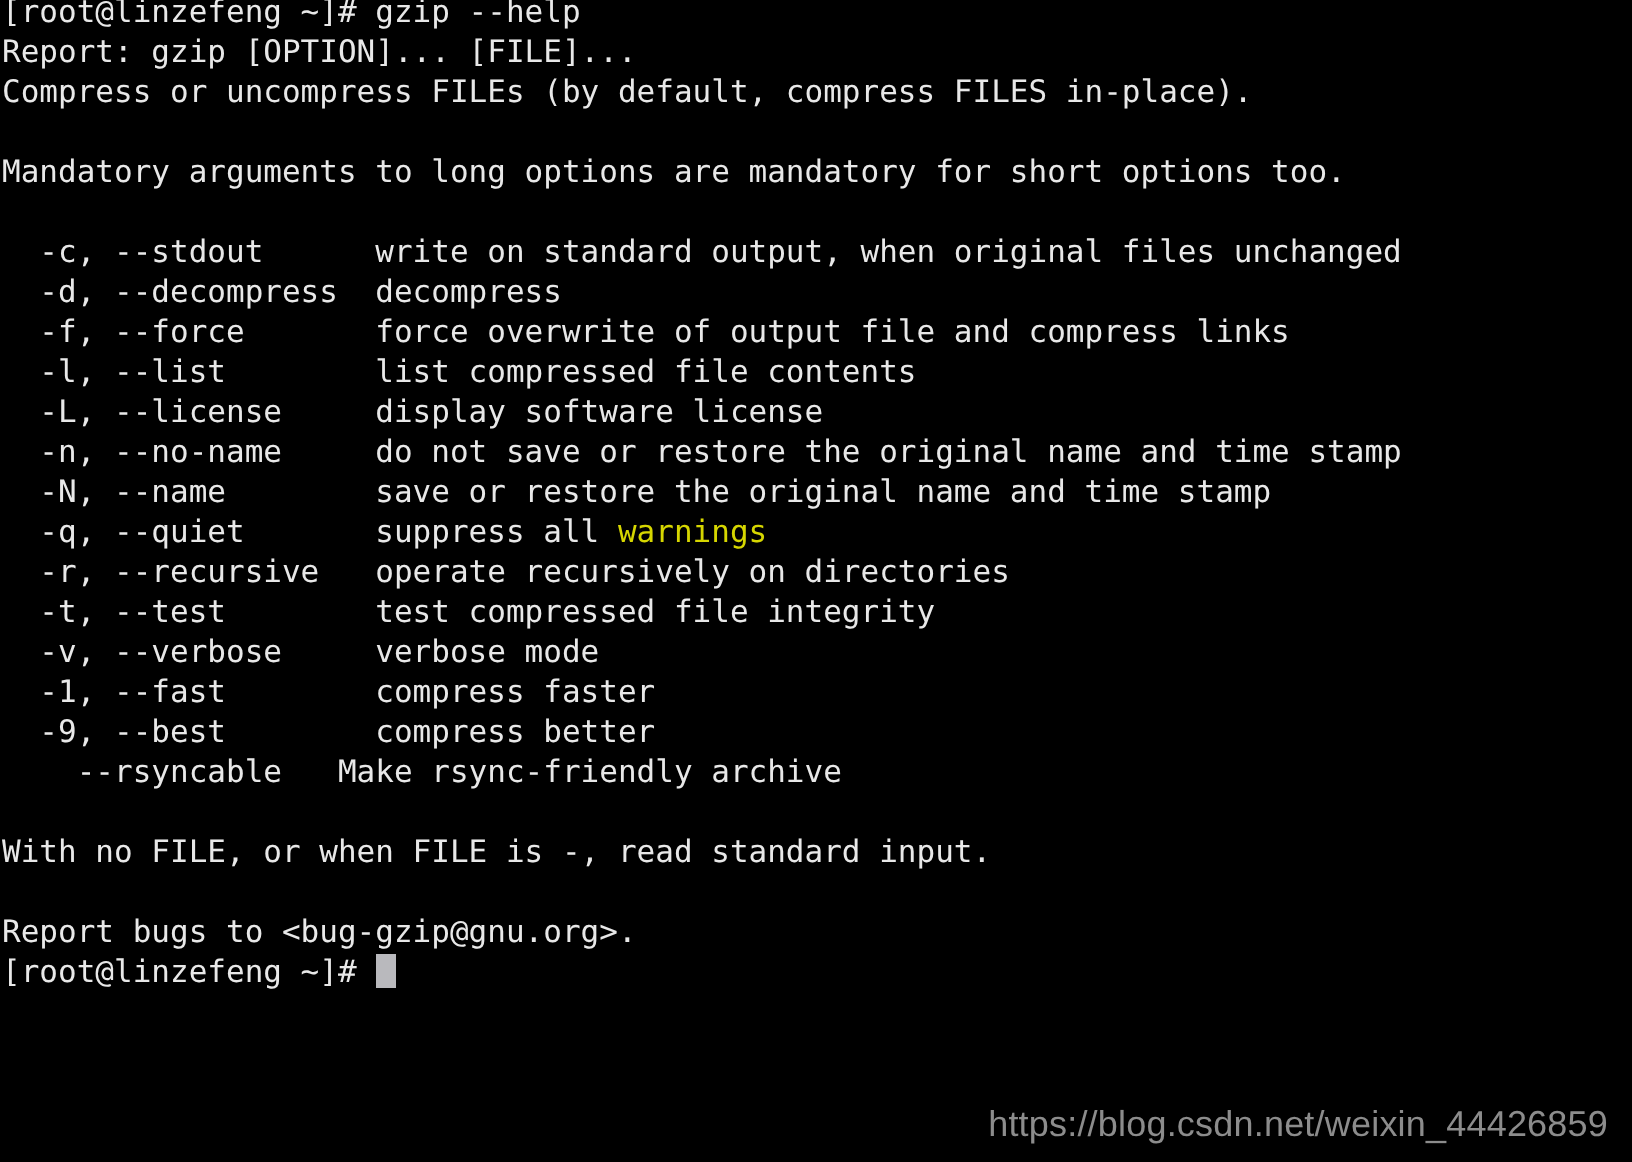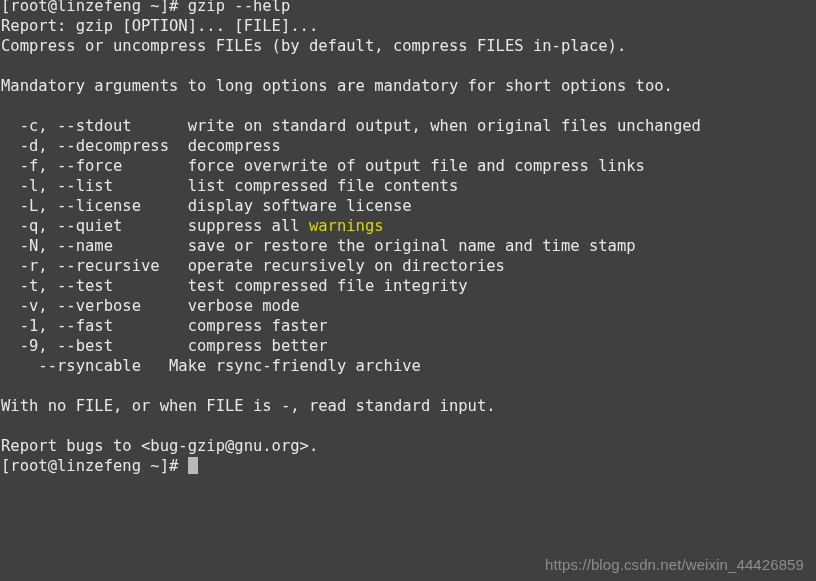--- a/index.html
+++ b/index.html
@@ -12,21 +12,21 @@
     width: 816px;
     height: 581px;
     overflow: hidden;
     font-family: "DejaVu Sans Mono", "Liberation Mono", monospace;
   }
 
   #terminal {
     position: relative;
     width: 816px;
     height: 581px;
-    background: #404040;
+    background: #000000;
     box-sizing: border-box;
     padding: 0;
   }
 
   #screen {
     position: absolute;
     left: 0;
     top: -4px;
     width: 816px;
   }
@@ -57,21 +57,21 @@
     height: 17px;
     background: #b9b9bd;
     vertical-align: -3px;
   }
 
   #watermark {
     position: absolute;
     right: 12px;
     bottom: 8px;
     font-family: "Liberation Sans", "DejaVu Sans", sans-serif;
-    font-size: 15px;
+    font-size: 18px;
     color: #8c8c8c;
     white-space: pre;
     letter-spacing: 0.1px;
   }
 </style>
 </head>
 <body>
 
 <div id="terminal">
 
@@ -80,22 +80,23 @@
     <div class="line">Report: gzip [OPTION]... [FILE]...</div>
     <div class="line">Compress or uncompress FILEs (by default, compress FILES in-place).</div>
     <div class="line blank"></div>
     <div class="line">Mandatory arguments to long options are mandatory for short options too.</div>
     <div class="line blank"></div>
     <div class="line">  -c, --stdout      write on standard output, when original files unchanged</div>
     <div class="line">  -d, --decompress  decompress</div>
     <div class="line">  -f, --force       force overwrite of output file and compress links</div>
     <div class="line">  -l, --list        list compressed file contents</div>
     <div class="line">  -L, --license     display software license</div>
+    <div class="line">  -n, --no-name     do not save or restore the original name and time stamp</div>
+    <div class="line">  -N, --name        save or restore the original name and time stamp</div>
     <div class="line"><span class="c-default">  -q, --quiet       suppress all </span><span class="c-yellow">warnings</span></div>
-    <div class="line">  -N, --name        save or restore the original name and time stamp</div>
     <div class="line">  -r, --recursive   operate recursively on directories</div>
     <div class="line">  -t, --test        test compressed file integrity</div>
     <div class="line">  -v, --verbose     verbose mode</div>
     <div class="line">  -1, --fast        compress faster</div>
     <div class="line">  -9, --best        compress better</div>
     <div class="line">    --rsyncable   Make rsync-friendly archive</div>
     <div class="line blank"></div>
     <div class="line">With no FILE, or when FILE is -, read standard input.</div>
     <div class="line blank"></div>
     <div class="line">Report bugs to &lt;bug-gzip@gnu.org&gt;.</div>

